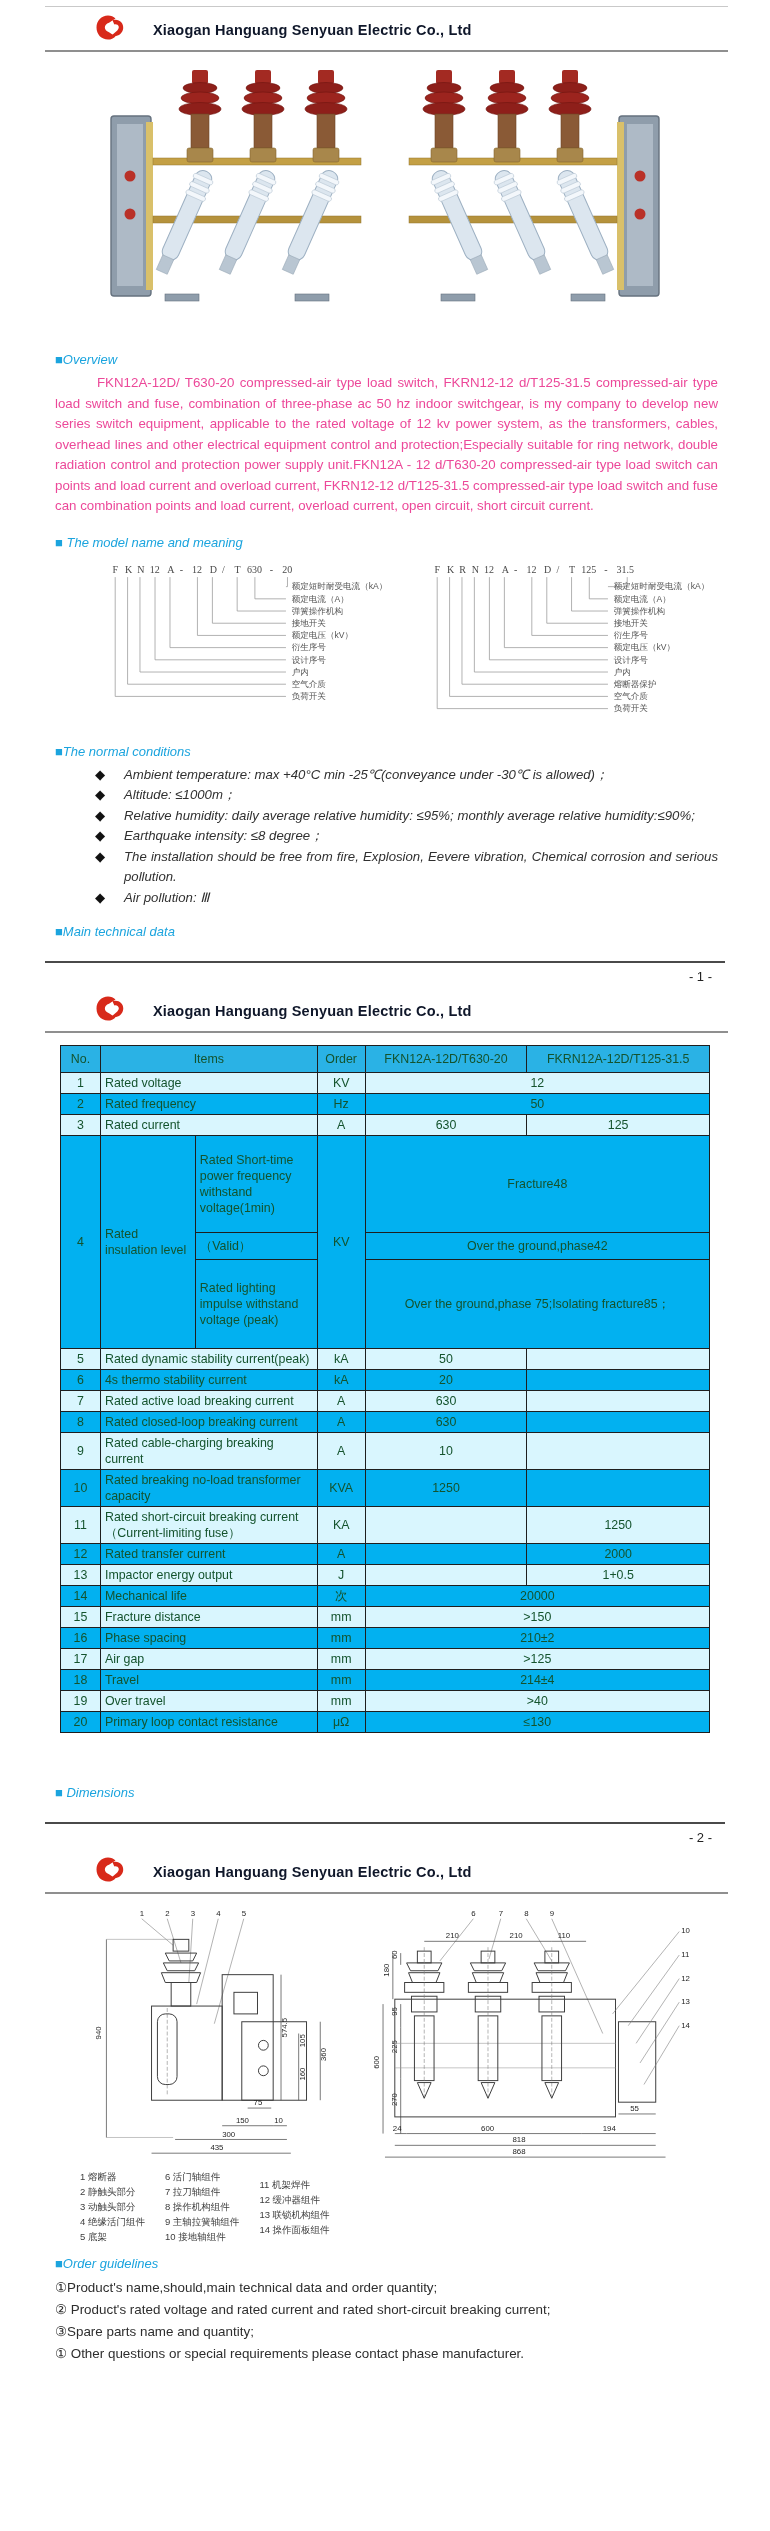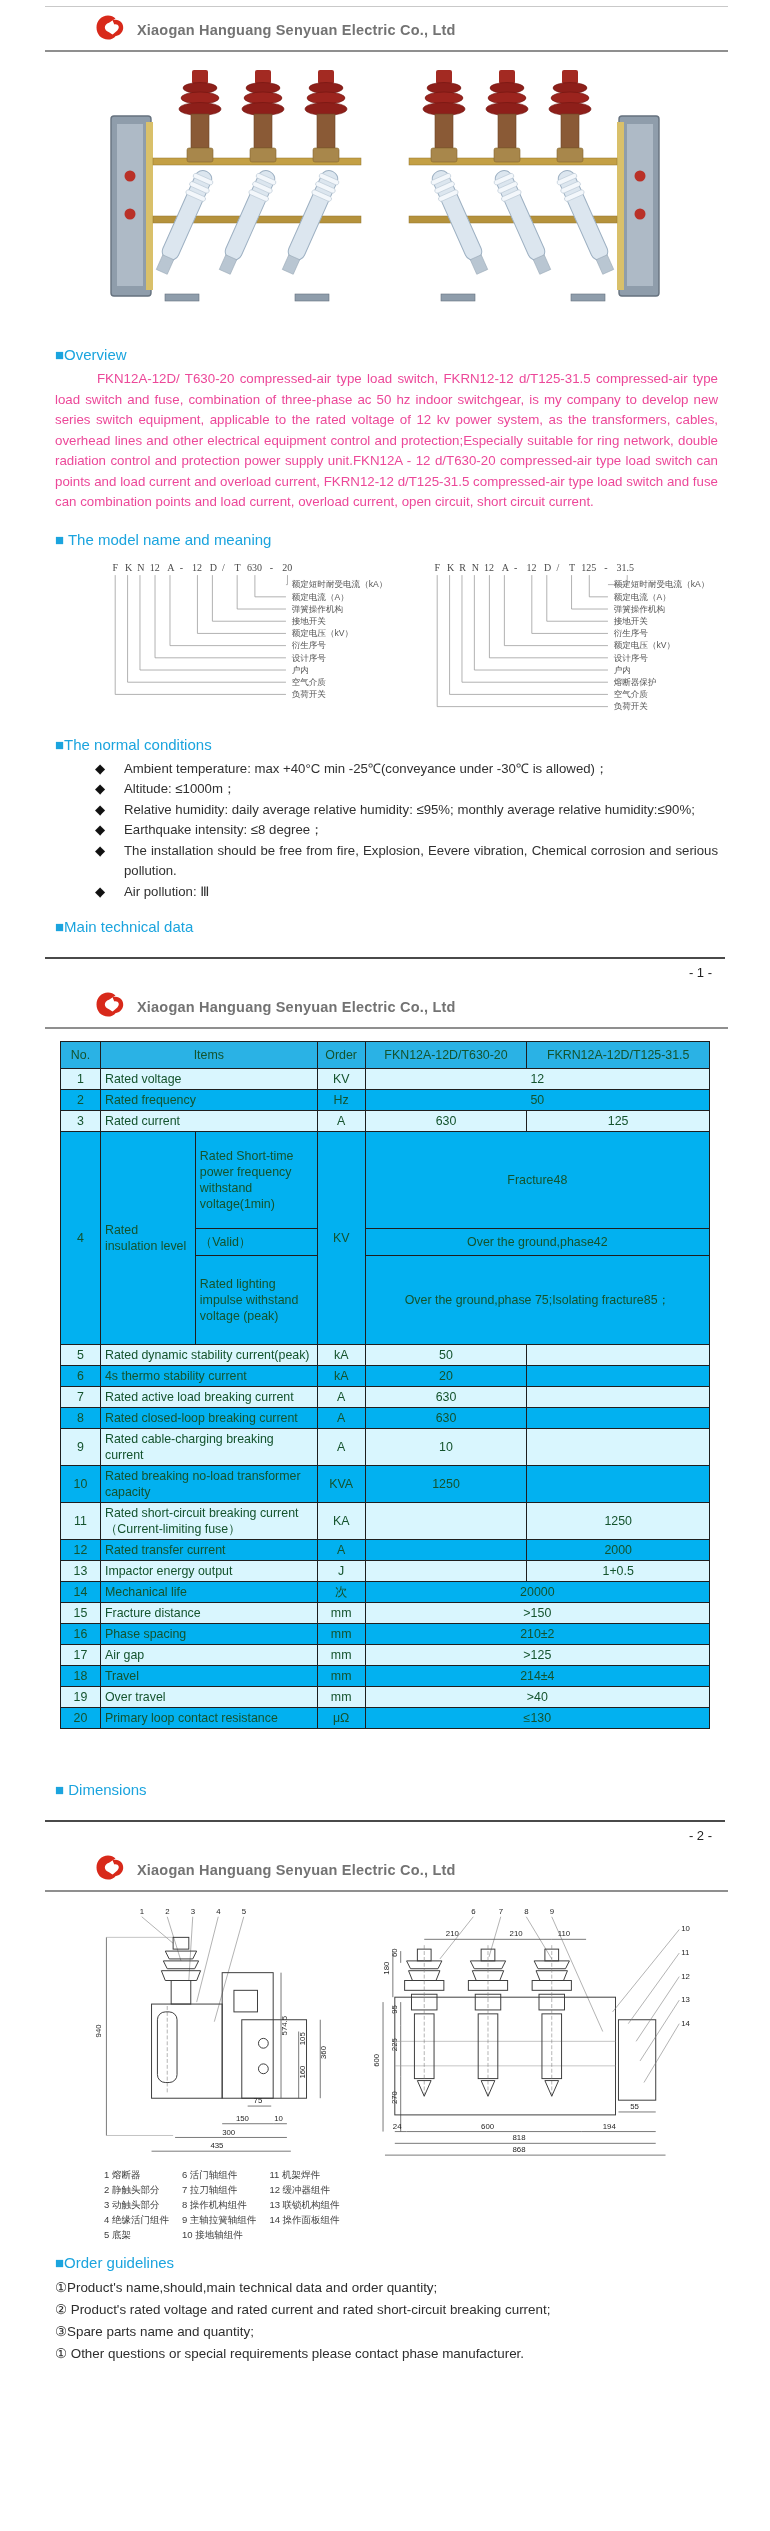--- a/index.html
+++ b/index.html
@@ -3,36 +3,36 @@
 <meta charset="utf-8">
 <style>
   html,body{margin:0;padding:0;}
   body{width:770px;height:2531px;background:#ffffff;overflow:hidden;
        font-family:"Liberation Sans",sans-serif;color:#3a3a3a;position:relative;}
   .px{padding-left:55px;padding-right:52px;}
   
   .doc-header{margin:0 42px 0 45px;border-bottom:2px solid #8f8f8f;display:flex;align-items:center;
               gap:12px;padding:7px 0 5px 50px;}
   .doc-header.first{border-top:1px solid #c9c9c9;margin-top:6px;}
-  .company{font-size:14.5px;font-weight:bold;color:#737373;letter-spacing:.2px;}
+  .company{font-size:14.5px;font-weight:bold;color:#0f172a;letter-spacing:.2px;margin-left:16px;}
   
   .photo-wrap{text-align:center;margin-top:14px;}
   
-  .sec-h{color:#1ba4de;font-size:15px;margin:14px 0 6px 0;}
+  .sec-h{color:#1ba4de;font-size:13px;margin:20px 0 6px 0;font-style:italic;}
   
   .body-text{font-size:13.3px;line-height:20.5px;color:#ec4899;text-align:justify;text-indent:42px;}
   
   .diagrams{display:flex;gap:28px;margin-left:48px;margin-top:2px;}
   .code-ch{font-family:"Liberation Serif",serif;font-size:10.5px;fill:#4a4a4a;}
   .diag-label{font-size:9px;fill:#555;}
   .diag-line{fill:none;stroke:#9a9a9a;stroke-width:0.8;}
   
   .cond-item{display:flex;gap:15px;margin-left:40px;font-size:13.2px;line-height:20.5px;color:#303030;}
   .cond-item .dmk{width:14px;flex:none;color:#111;}
-  .cond-item .ctx{flex:1;text-align:justify;}
+  .cond-item .ctx{flex:1;text-align:justify;font-style:italic;}
   
   .page-end{margin:22px 45px 0 45px;border-top:2px solid #4a4a4a;}
   .page-num{text-align:right;padding-right:58px;font-size:13px;color:#222;margin-top:6px;}
   
   table.tech{border-collapse:collapse;width:650px;margin:12px auto 0 auto;font-size:12.4px;color:#14532d;}
   table.tech th,table.tech td{border:1px solid #1e1e1e;padding:2px 4px;line-height:16px;}
   table.tech th{background:#2ab2e5;font-weight:normal;height:22px;}
   tr.row-odd td{background:#d9f6fe;}
   tr.row-even td{background:#02b1f0;}
   .c-no{text-align:center;}
@@ -44,21 +44,21 @@
   .dwg-wrap{text-align:center;margin-top:12px;}
   .sh{fill:none;stroke:#3c3c3c;stroke-width:1;}
   .dim{stroke:#555;stroke-width:0.8;}
   .ext{stroke:#9a9a9a;stroke-width:0.6;}
   .cl{stroke:#808080;stroke-width:0.6;stroke-dasharray:4 2;}
   .ld{stroke:#7d7d7d;stroke-width:0.6;fill:none;}
   .dt{font-size:8px;fill:#1f1f1f;}
   .co{font-size:8px;fill:#1f1f1f;}
   svg text{font-family:"Liberation Sans",sans-serif;}
   
-  .legend{display:flex;gap:13px;margin-left:104px;margin-top:4px;}
+  .legend{display:flex;gap:20px;margin-left:80px;margin-top:4px;align-items:center;}
   .legend .lcol{display:flex;flex-direction:column;gap:2px;}
   .legend .litem{font-size:9.5px;color:#3d3d3d;white-space:nowrap;}
   
   .order-item{font-size:13.4px;line-height:22px;color:#2e2e2e;}
 </style>
 </head>
 <body>
 
 <div class="doc-header first">
   <span>

